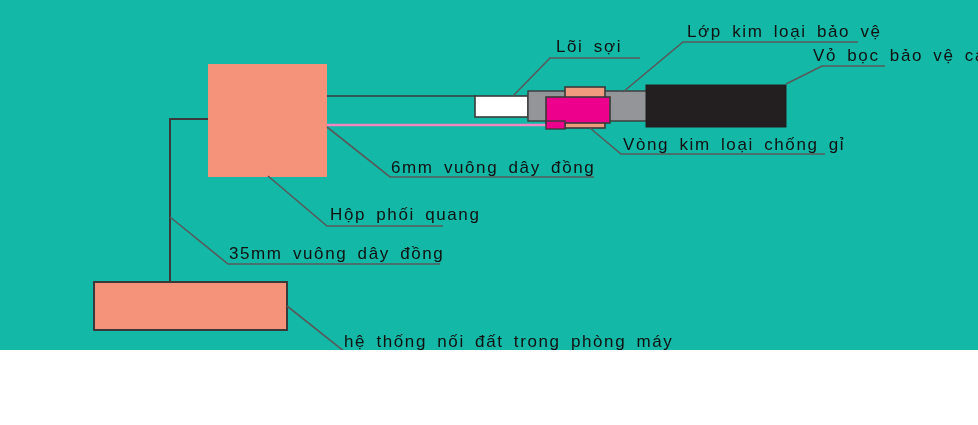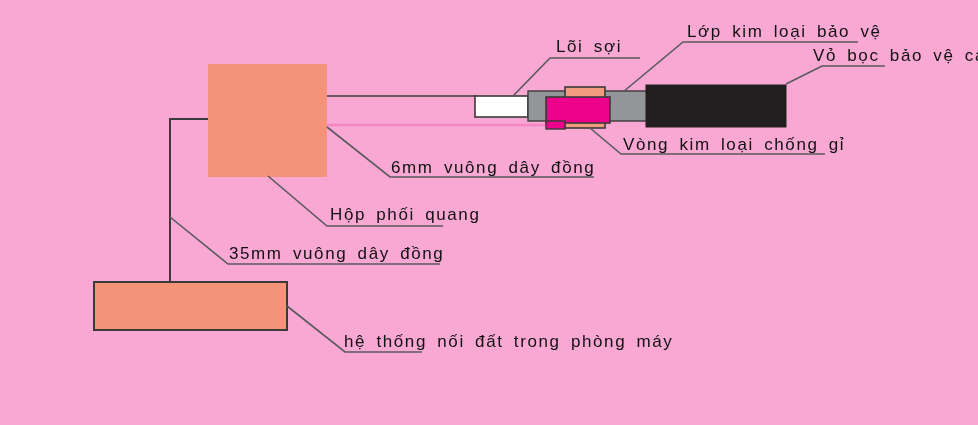--- a/index.html
+++ b/index.html
@@ -3,22 +3,22 @@
 <meta charset="utf-8">
 <style>
   html, body {
     margin: 0;
     padding: 0;
     background: #ffffff;
   }
   .stage {
     position: relative;
     width: 978px;
-    height: 425px;
-    background: #f9a8d4;
+    height: 350px;
+    background: #14b8a6;
     overflow: hidden;
     font-family: "Liberation Sans", sans-serif;
     text-decoration: underline;
   }
   svg text {
     font-family: "Liberation Sans", "DejaVu Sans", sans-serif;
     font-size: 17px;
     letter-spacing: 1.6px;
     word-spacing: 4px;
     fill: #111111;

